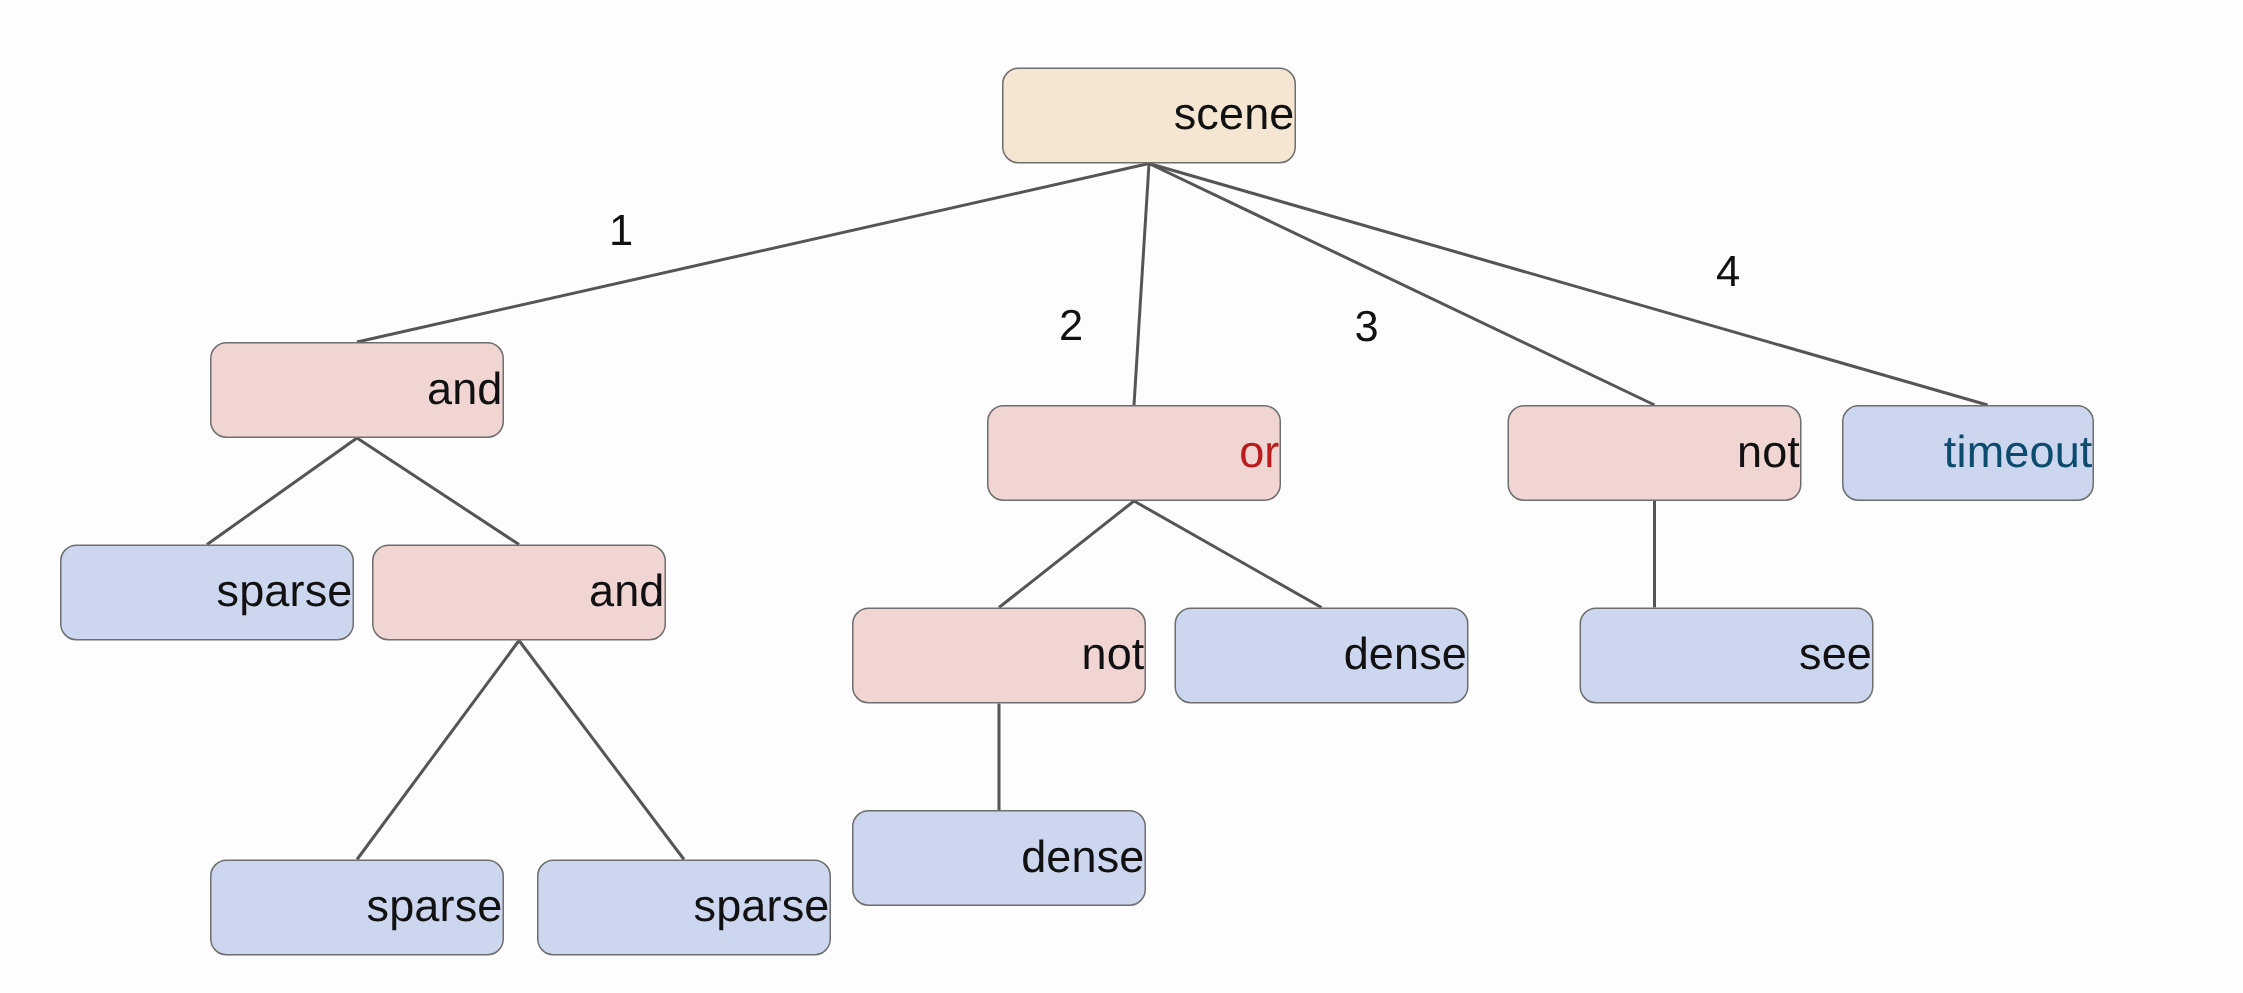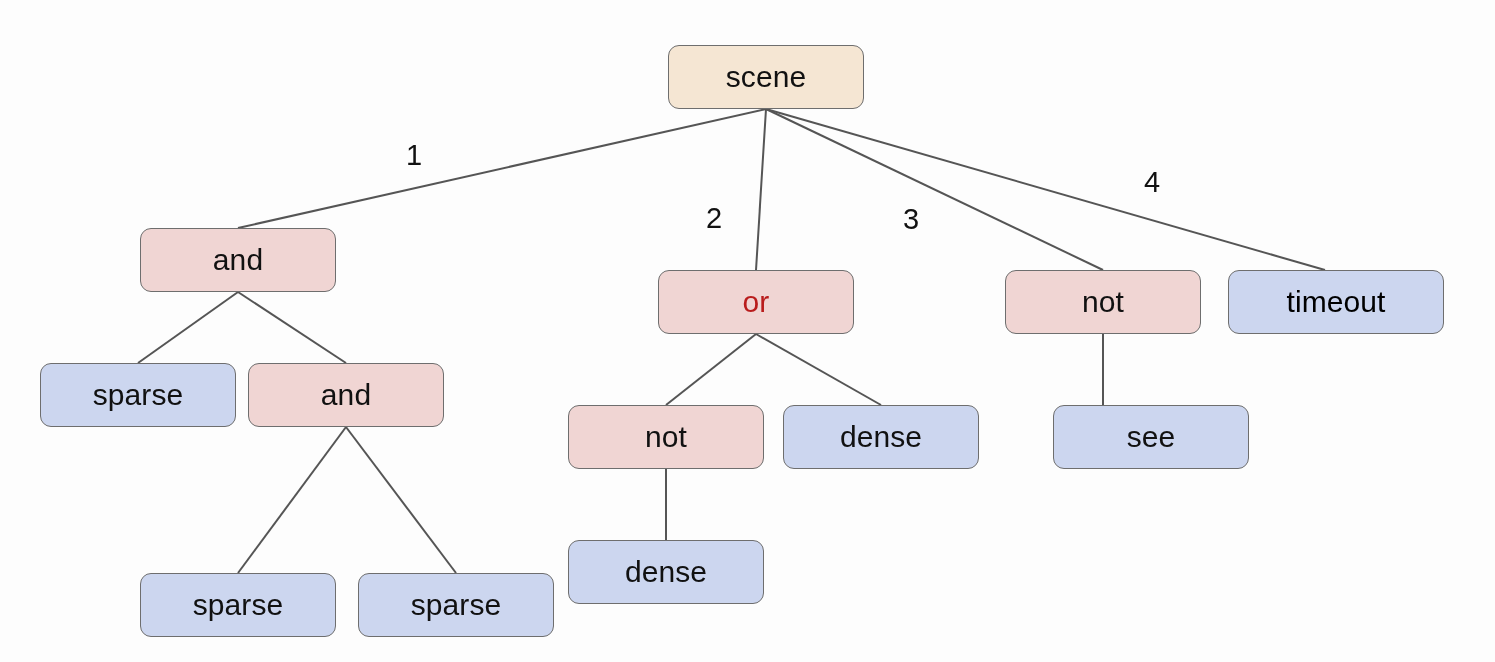--- a/index.html
+++ b/index.html
@@ -25,21 +25,21 @@
     height: 662px;
     pointer-events: none;
   }
   .node {
     position: absolute;
     box-sizing: border-box;
     border: 1.6px solid #6e6e6e;
     border-radius: 11px;
     display: flex;
     align-items: center;
-    justify-content: center;
+    justify-content: flex-end;
     font-size: 30px;
     line-height: 1;
     color: #111111;
     letter-spacing: 0.1px;
     white-space: nowrap;
   }
   .node.fill-root   { background: #f5e6d3; }
   .node.fill-op     { background: #f0d5d3; }
   .node.fill-leaf   { background: #ccd6ef; }
   .edge-label {
@@ -75,21 +75,21 @@
       </div>
       <div class="node fill-op" style="left: 140px; top: 228px; width: 196px; height: 64px; border-color: rgb(110, 110, 110); color: rgb(17, 17, 17);">
         <span>and</span>
       </div>
       <div class="node fill-op" style="left: 658px; top: 270px; width: 196px; height: 64px; border-color: rgb(110, 110, 110); color: #b91c1c;">
         <span>or</span>
       </div>
       <div class="node fill-op" style="left: 1005px; top: 270px; width: 196px; height: 64px; border-color: rgb(110, 110, 110); color: rgb(17, 17, 17);">
         <span>not</span>
       </div>
-      <div class="node fill-leaf" style="left: 1228px; top: 270px; width: 216px; height: 64px; border-color: rgb(110, 110, 110); color: #000000;">
+      <div class="node fill-leaf" style="left: 1228px; top: 270px; width: 168px; height: 64px; border-color: rgb(110, 110, 110); color: #0c4a6e;">
         <span>timeout</span>
       </div>
       <div class="node fill-leaf" style="left: 40px; top: 363px; width: 196px; height: 64px; border-color: rgb(110, 110, 110); color: rgb(17, 17, 17);">
         <span>sparse</span>
       </div>
       <div class="node fill-op" style="left: 248px; top: 363px; width: 196px; height: 64px; border-color: rgb(110, 110, 110); color: rgb(17, 17, 17);">
         <span>and</span>
       </div>
       <div class="node fill-op" style="left: 568px; top: 405px; width: 196px; height: 64px; border-color: rgb(110, 110, 110); color: rgb(17, 17, 17);">
         <span>not</span>

